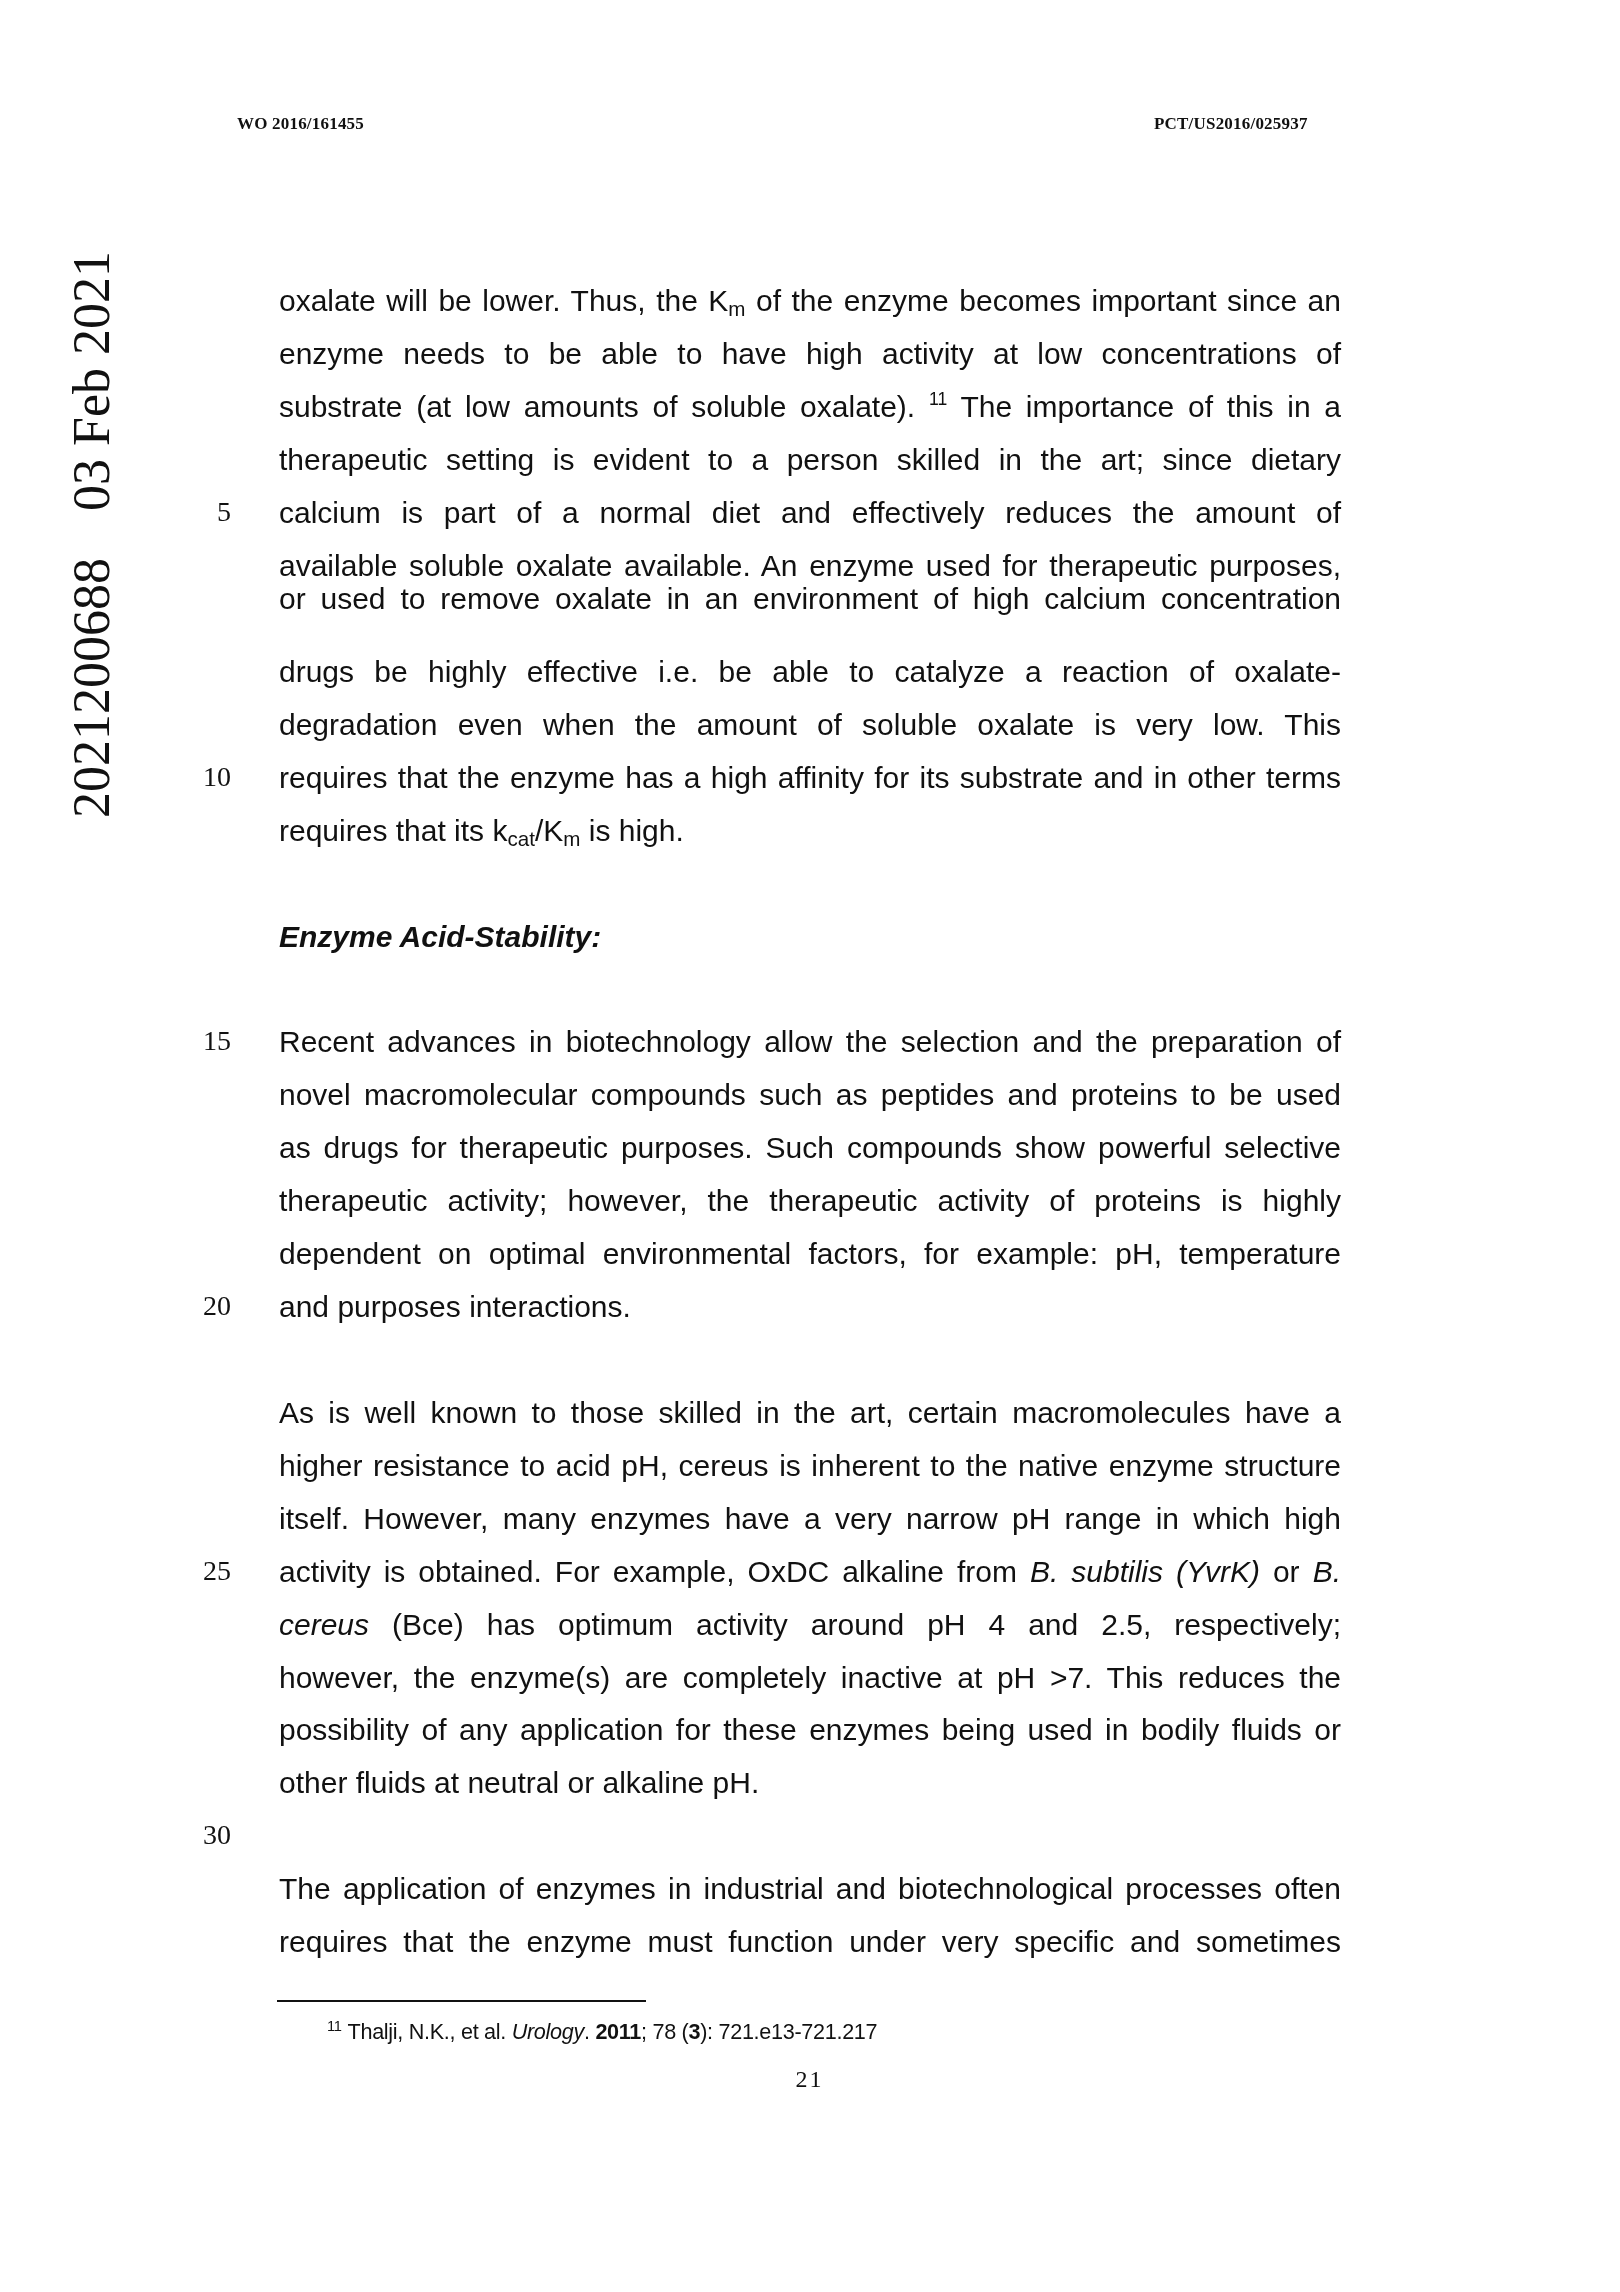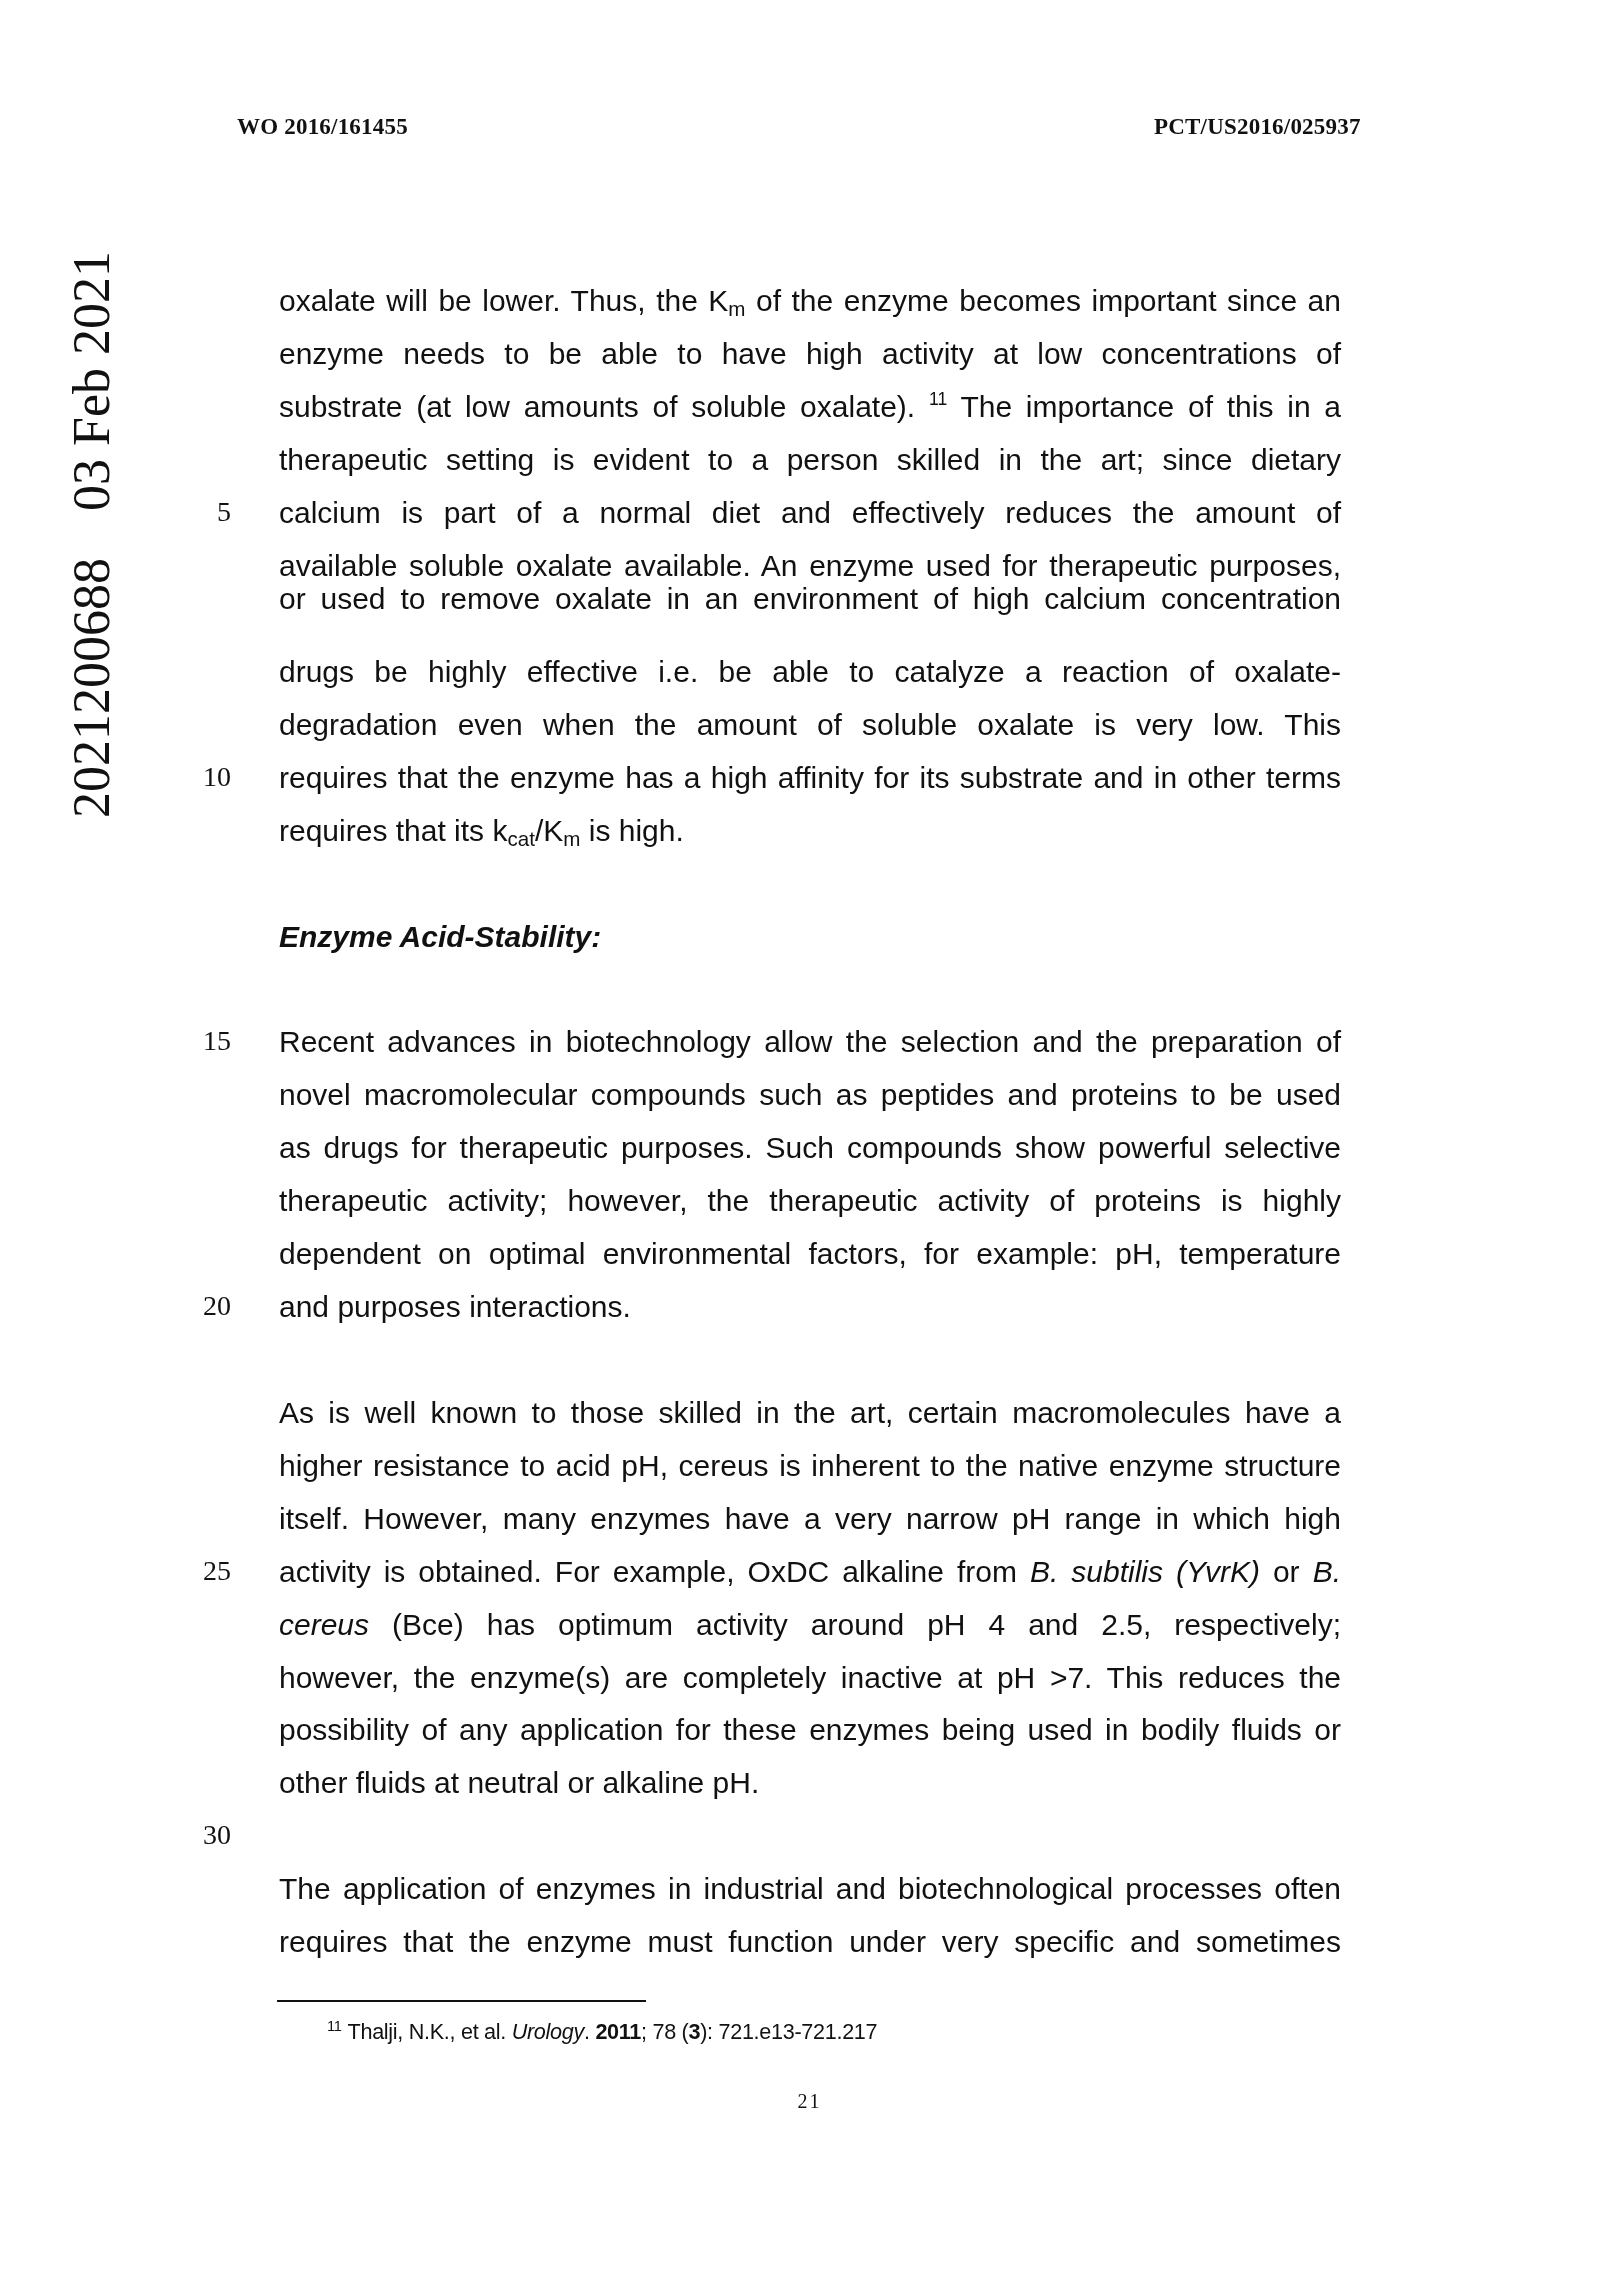--- a/index.html
+++ b/index.html
@@ -1,35 +1,35 @@
 <!DOCTYPE html>
 <html><head>
 <meta charset="utf-8">
 <style>
   html, body { margin: 0; padding: 0; background: #ffffff; }
   body { width: 1620px; height: 2293px; position: relative; overflow: hidden; color: #111; }
-  .hdr { position: absolute; top: 114px; font-family: "Liberation Serif", serif; font-weight: bold; font-size: 23px; letter-spacing: 0.2px; }
+  .hdr { position: absolute; top: 114px; font-family: "Liberation Serif", serif; font-weight: bold; font-size: 17px; letter-spacing: 0.2px; }
   .hdr-left { left: 237px; }
   .hdr-right { left: 1154px; }
   .side { position: absolute; left: 69px; top: 818px; width: 627px; height: 45px; transform-origin: 0 0; transform: rotate(-90deg);
           font-family: "Liberation Serif", serif; font-size: 52px; line-height: 45px; white-space: nowrap; }
   .side span { display: inline-block; }
   .side .gap { width: 47px; }
   .ln { position: absolute; left: 186px; width: 45px; text-align: right; font-family: "Liberation Serif", serif; font-size: 28px; line-height: 53px; }
   .line { position: absolute; left: 279px; width: 1062px; font-family: "Liberation Sans", sans-serif; font-size: 30px; line-height: 53px; white-space: nowrap; }
   .line.j { text-align: justify; text-align-last: justify; white-space: normal; }
   .line sub { font-size: 20.6px; vertical-align: -4.9px; line-height: 0; }
   .line sup { font-size: 17.6px; vertical-align: 11.8px; line-height: 0; }
   .heading { font-style: italic; font-weight: bold; }
   .it { font-style: italic; }
   .fn-rule { position: absolute; left: 277px; top: 2000px; width: 369px; height: 2px; background: #111; }
   .fn { position: absolute; left: 279px; top: 2019px; font-family: "Liberation Sans", sans-serif; font-size: 21.6px; line-height: 25.5px; white-space: nowrap; letter-spacing: -0.3px; margin-left: 48px; }
   .fn sup { font-size: 14.7px; vertical-align: 7.8px; line-height: 0; margin-right: 5.9px; }
   .fn b { font-weight: bold; }
-  .pgnum { position: absolute; left: 784px; width: 51px; top: 2066px; text-align: center; font-family: "Liberation Serif", serif; font-size: 20px; letter-spacing: 2px; margin-top: 24px; }
+  .pgnum { position: absolute; left: 784px; width: 51px; top: 2066px; text-align: center; font-family: "Liberation Serif", serif; font-size: 24px; letter-spacing: 2px; }
 </style>
 </head>
 <body>
 
 <div class="hdr hdr-left">WO 2016/161455</div>
 <div class="hdr hdr-right">PCT/US2016/025937</div>
 
 <div class="side">
   <span>2021200688</span><span class="gap"></span><span>03 Feb 2021</span>
 </div>

